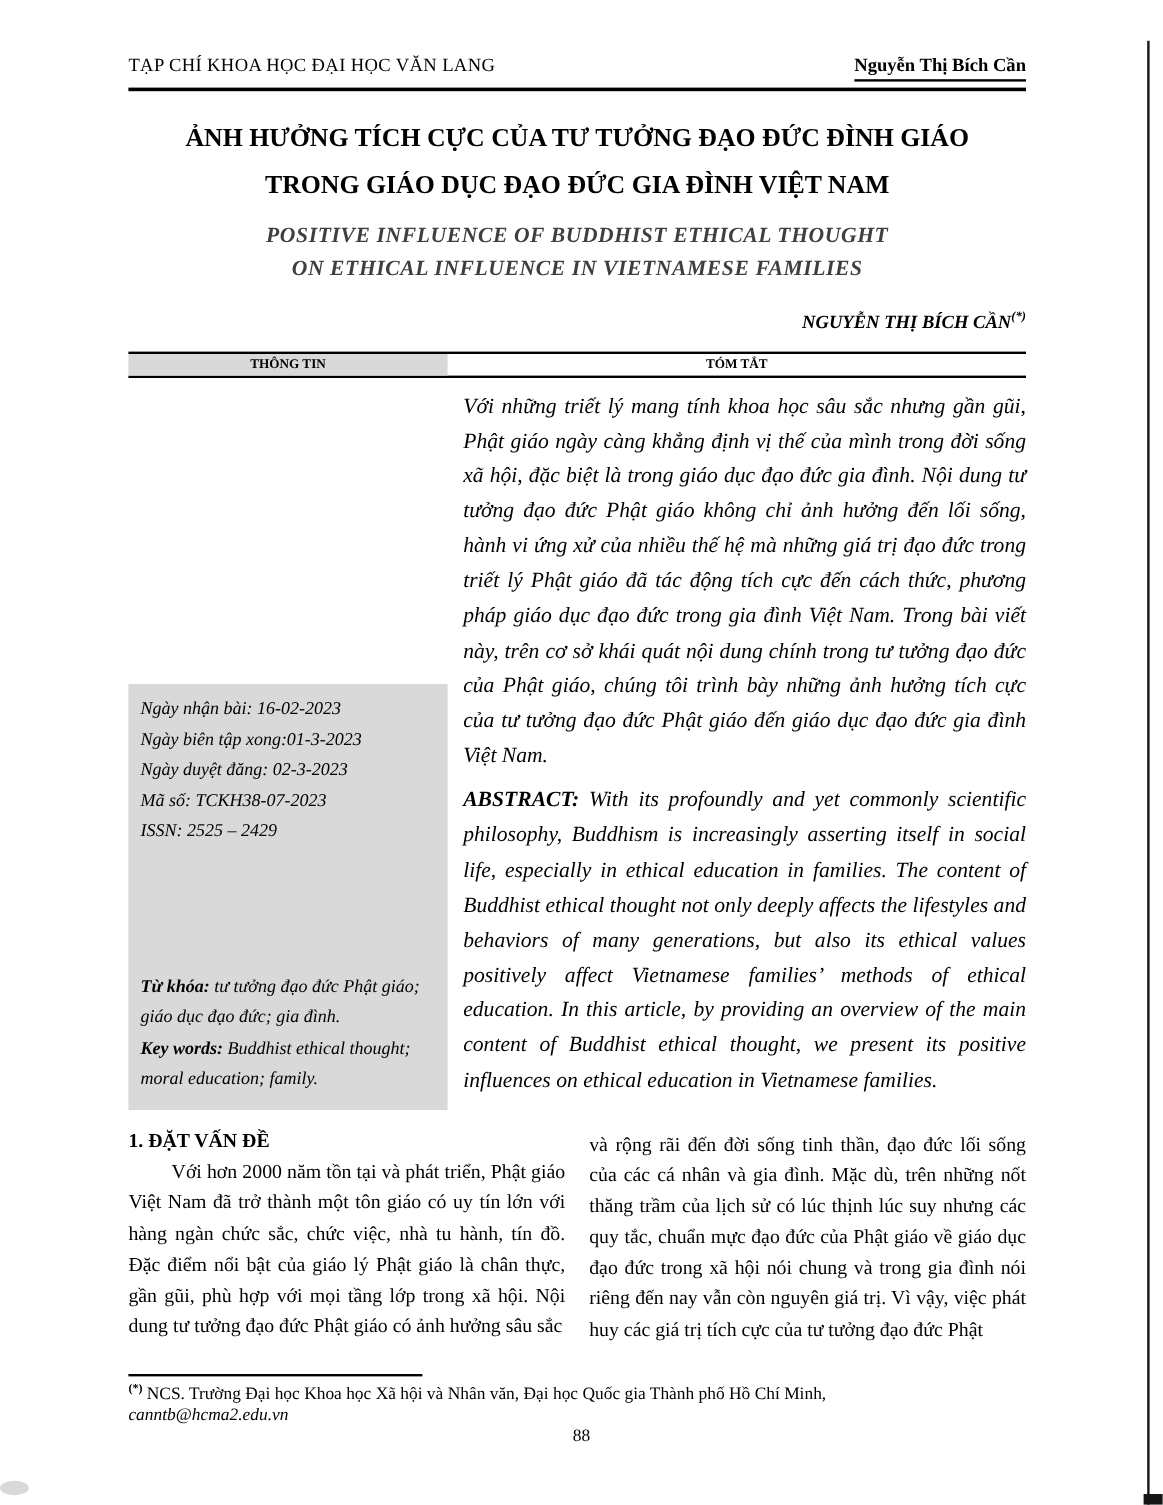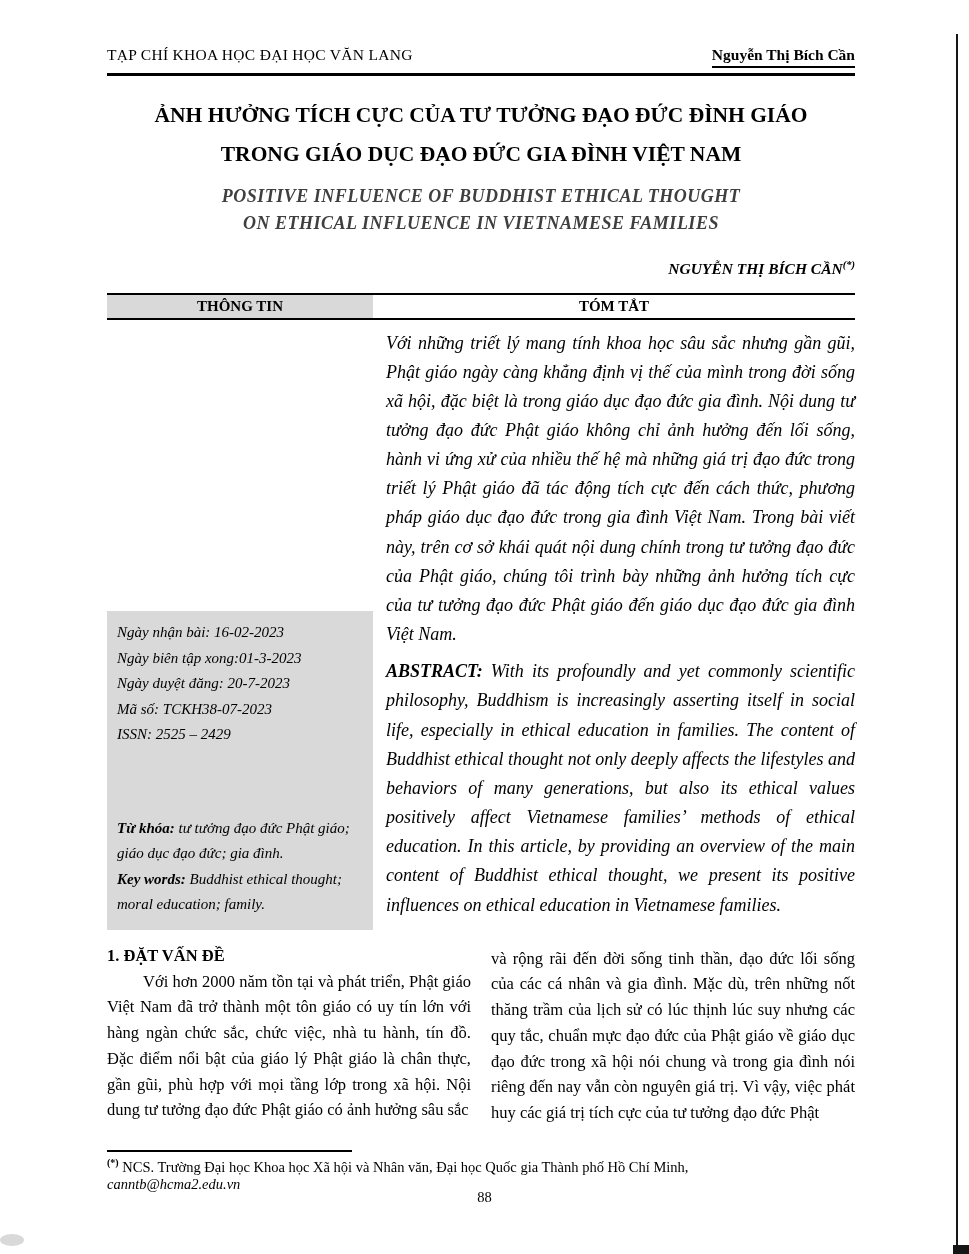--- a/index.html
+++ b/index.html
@@ -22,25 +22,25 @@
   .title-en { margin-top:10px; text-align:center; font-size:18px; font-weight:600; font-style:italic; color:#3f3f3f; line-height:1.5; letter-spacing:.5px; }
 
   .author-line { margin-top:22px; text-align:right; font-size:15.5px; font-weight:bold; font-style:italic; }
   .author-line sup { font-size:10.5px; }
 
   
   .meta-table { margin-top:14px; }
   .meta-head { display:flex; border-top:2.5px solid #000; border-bottom:2px solid #000; }
   .meta-head .cell-left { width:266px; background:#d9d9d9; }
   .meta-head .cell-right { flex:1; }
-  .meta-head .head { text-align:center; font-weight:bold; font-size:15px; padding:3px 0; }
+  .meta-head .head { text-align:center; font-weight:bold; font-size:11px; padding:3px 0; }
   .meta-body { display:flex; min-height:548px; align-items:flex-end; }
   .cell-left.info { width:266px; background:#d9d9d9; padding:9px 8px 12px 10px; font-style:italic; font-size:15px; line-height:1.7; }
   .cell-right.abstract { flex:1; padding:9px 0 10px 13px; font-style:italic; font-size:18px; line-height:1.62; text-align:justify; }
-  .kw-block { margin-top:68px; }
+  .kw-block { margin-top:104px; }
   .kw-block p { margin:0; }
   .kw-label { font-weight:bold; }
   .abs-en { margin-top:8px; }
   .abs-label { font-weight:bold; }
 
   
   .body-cols { margin-top:16px; display:flex; gap:20px; }
   .body-cols .col { width:364px; }
   .sec-title { font-size:16.5px; font-weight:bold; margin-bottom:3px; }
   .body-p { font-size:16.5px; line-height:1.56; text-align:justify; }
@@ -84,21 +84,21 @@
 
   <div class="meta-table">
     <div class="meta-head">
       <div class="cell-left head">THÔNG TIN</div>
       <div class="cell-right head">TÓM TẮT</div>
     </div>
     <div class="meta-body">
       <div class="cell-left info">
         <div class="info-row">Ngày nhận bài: 16-02-2023</div>
         <div class="info-row">Ngày biên tập xong:01-3-2023</div>
-        <div class="info-row">Ngày duyệt đăng: 20-7-2023</div>
+        <div class="info-row">Ngày duyệt đăng: 02-3-2023</div>
         <div class="info-row">Mã số: TCKH38-07-2023</div>
         <div class="info-row">ISSN: 2525 – 2429</div>
         <div class="kw-block">
           <p><span class="kw-label">Từ khóa:</span><span> tư tưởng đạo đức Phật giáo; giáo dục đạo đức; gia đình.</span></p>
           <p><span class="kw-label">Key words:</span><span> Buddhist ethical thought; moral education; family.</span></p>
         </div>
       </div>
       <div class="cell-right abstract">
         <p class="abs-vi">Với những triết lý mang tính khoa học sâu sắc nhưng gần gũi, Phật giáo ngày càng khẳng định vị thế của mình trong đời sống xã hội, đặc biệt là trong giáo dục đạo đức gia đình. Nội dung tư tưởng đạo đức Phật giáo không chỉ ảnh hưởng đến lối sống, hành vi ứng xử của nhiều thế hệ mà những giá trị đạo đức trong triết lý Phật giáo đã tác động tích cực đến cách thức, phương pháp giáo dục đạo đức trong gia đình Việt Nam. Trong bài viết này, trên cơ sở khái quát nội dung chính trong tư tưởng đạo đức của Phật giáo, chúng tôi trình bày những ảnh hưởng tích cực của tư tưởng đạo đức Phật giáo đến giáo dục đạo đức gia đình Việt Nam.</p>
         <p class="abs-en"><span class="abs-label">ABSTRACT:</span><span> With its profoundly and yet commonly scientific philosophy, Buddhism is increasingly asserting itself in social life, especially in ethical education in families. The content of Buddhist ethical thought not only deeply affects the lifestyles and behaviors of many generations, but also its ethical values positively affect Vietnamese families’ methods of ethical education. In this article, by providing an overview of the main content of Buddhist ethical thought, we present its positive influences on ethical education in Vietnamese families.</span></p>

